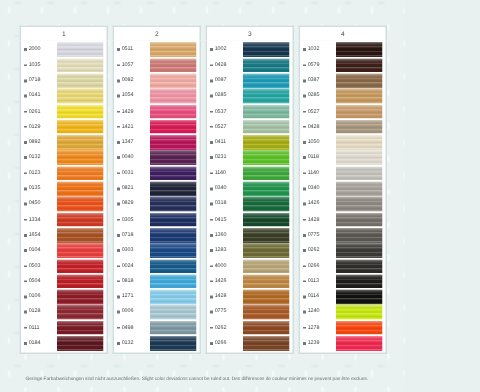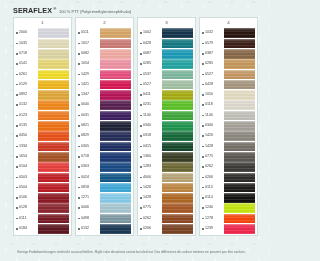--- a/index.html
+++ b/index.html
@@ -159,25 +159,20 @@
     letter-spacing: -0.02px;
   }
 </style>
 </head>
 <body>
 
 <div id="page-bg"></div>
 
 <div id="card">
 
-  <div class="brand-row">
-    <span class="brand-name">SERAFLEX</span>
-    <span class="brand-tm">®</span>
-    <span class="brand-sub">100 % PTT (Polytrimethylenterephthalat)</span>
-  </div>
 
   <div class="columns" id="columns-container">
       <div class="column">
         <div class="col-header">
           <span class="col-header-num">1</span>
         </div>
         <div class="col-body">
           <div class="swatch-row">
             <div class="code-cell">
               <span class="code-bullet"></span>

